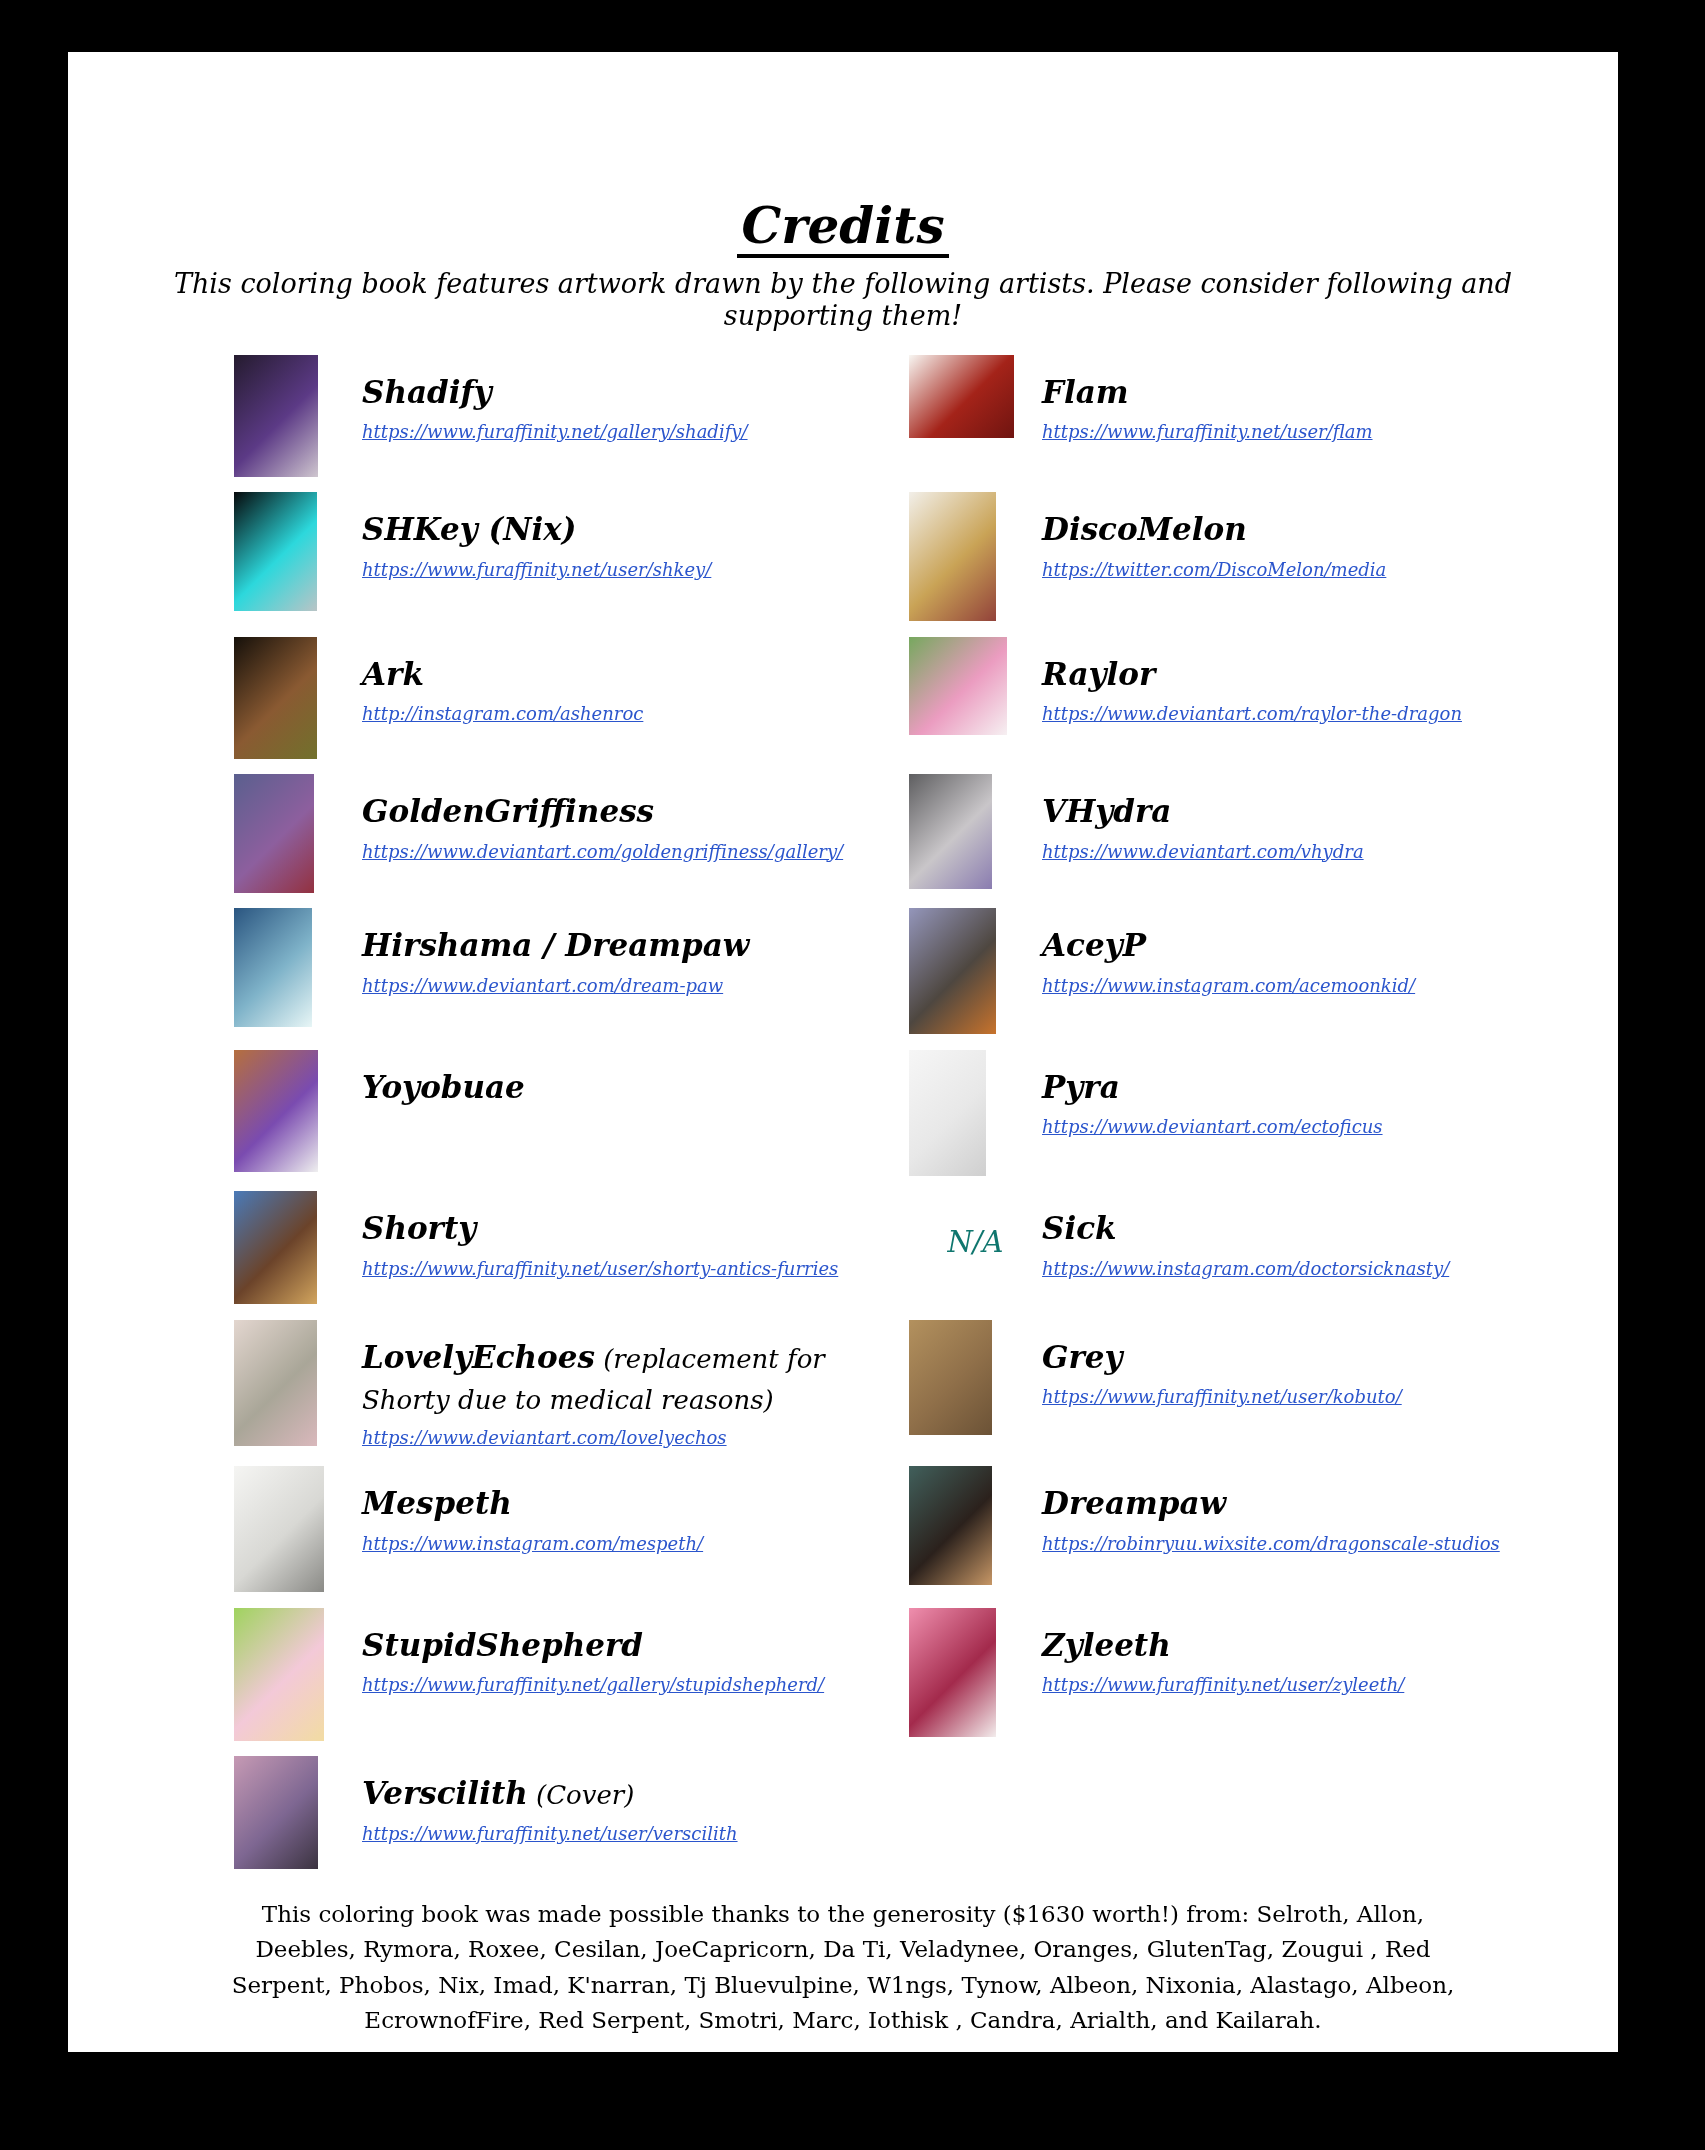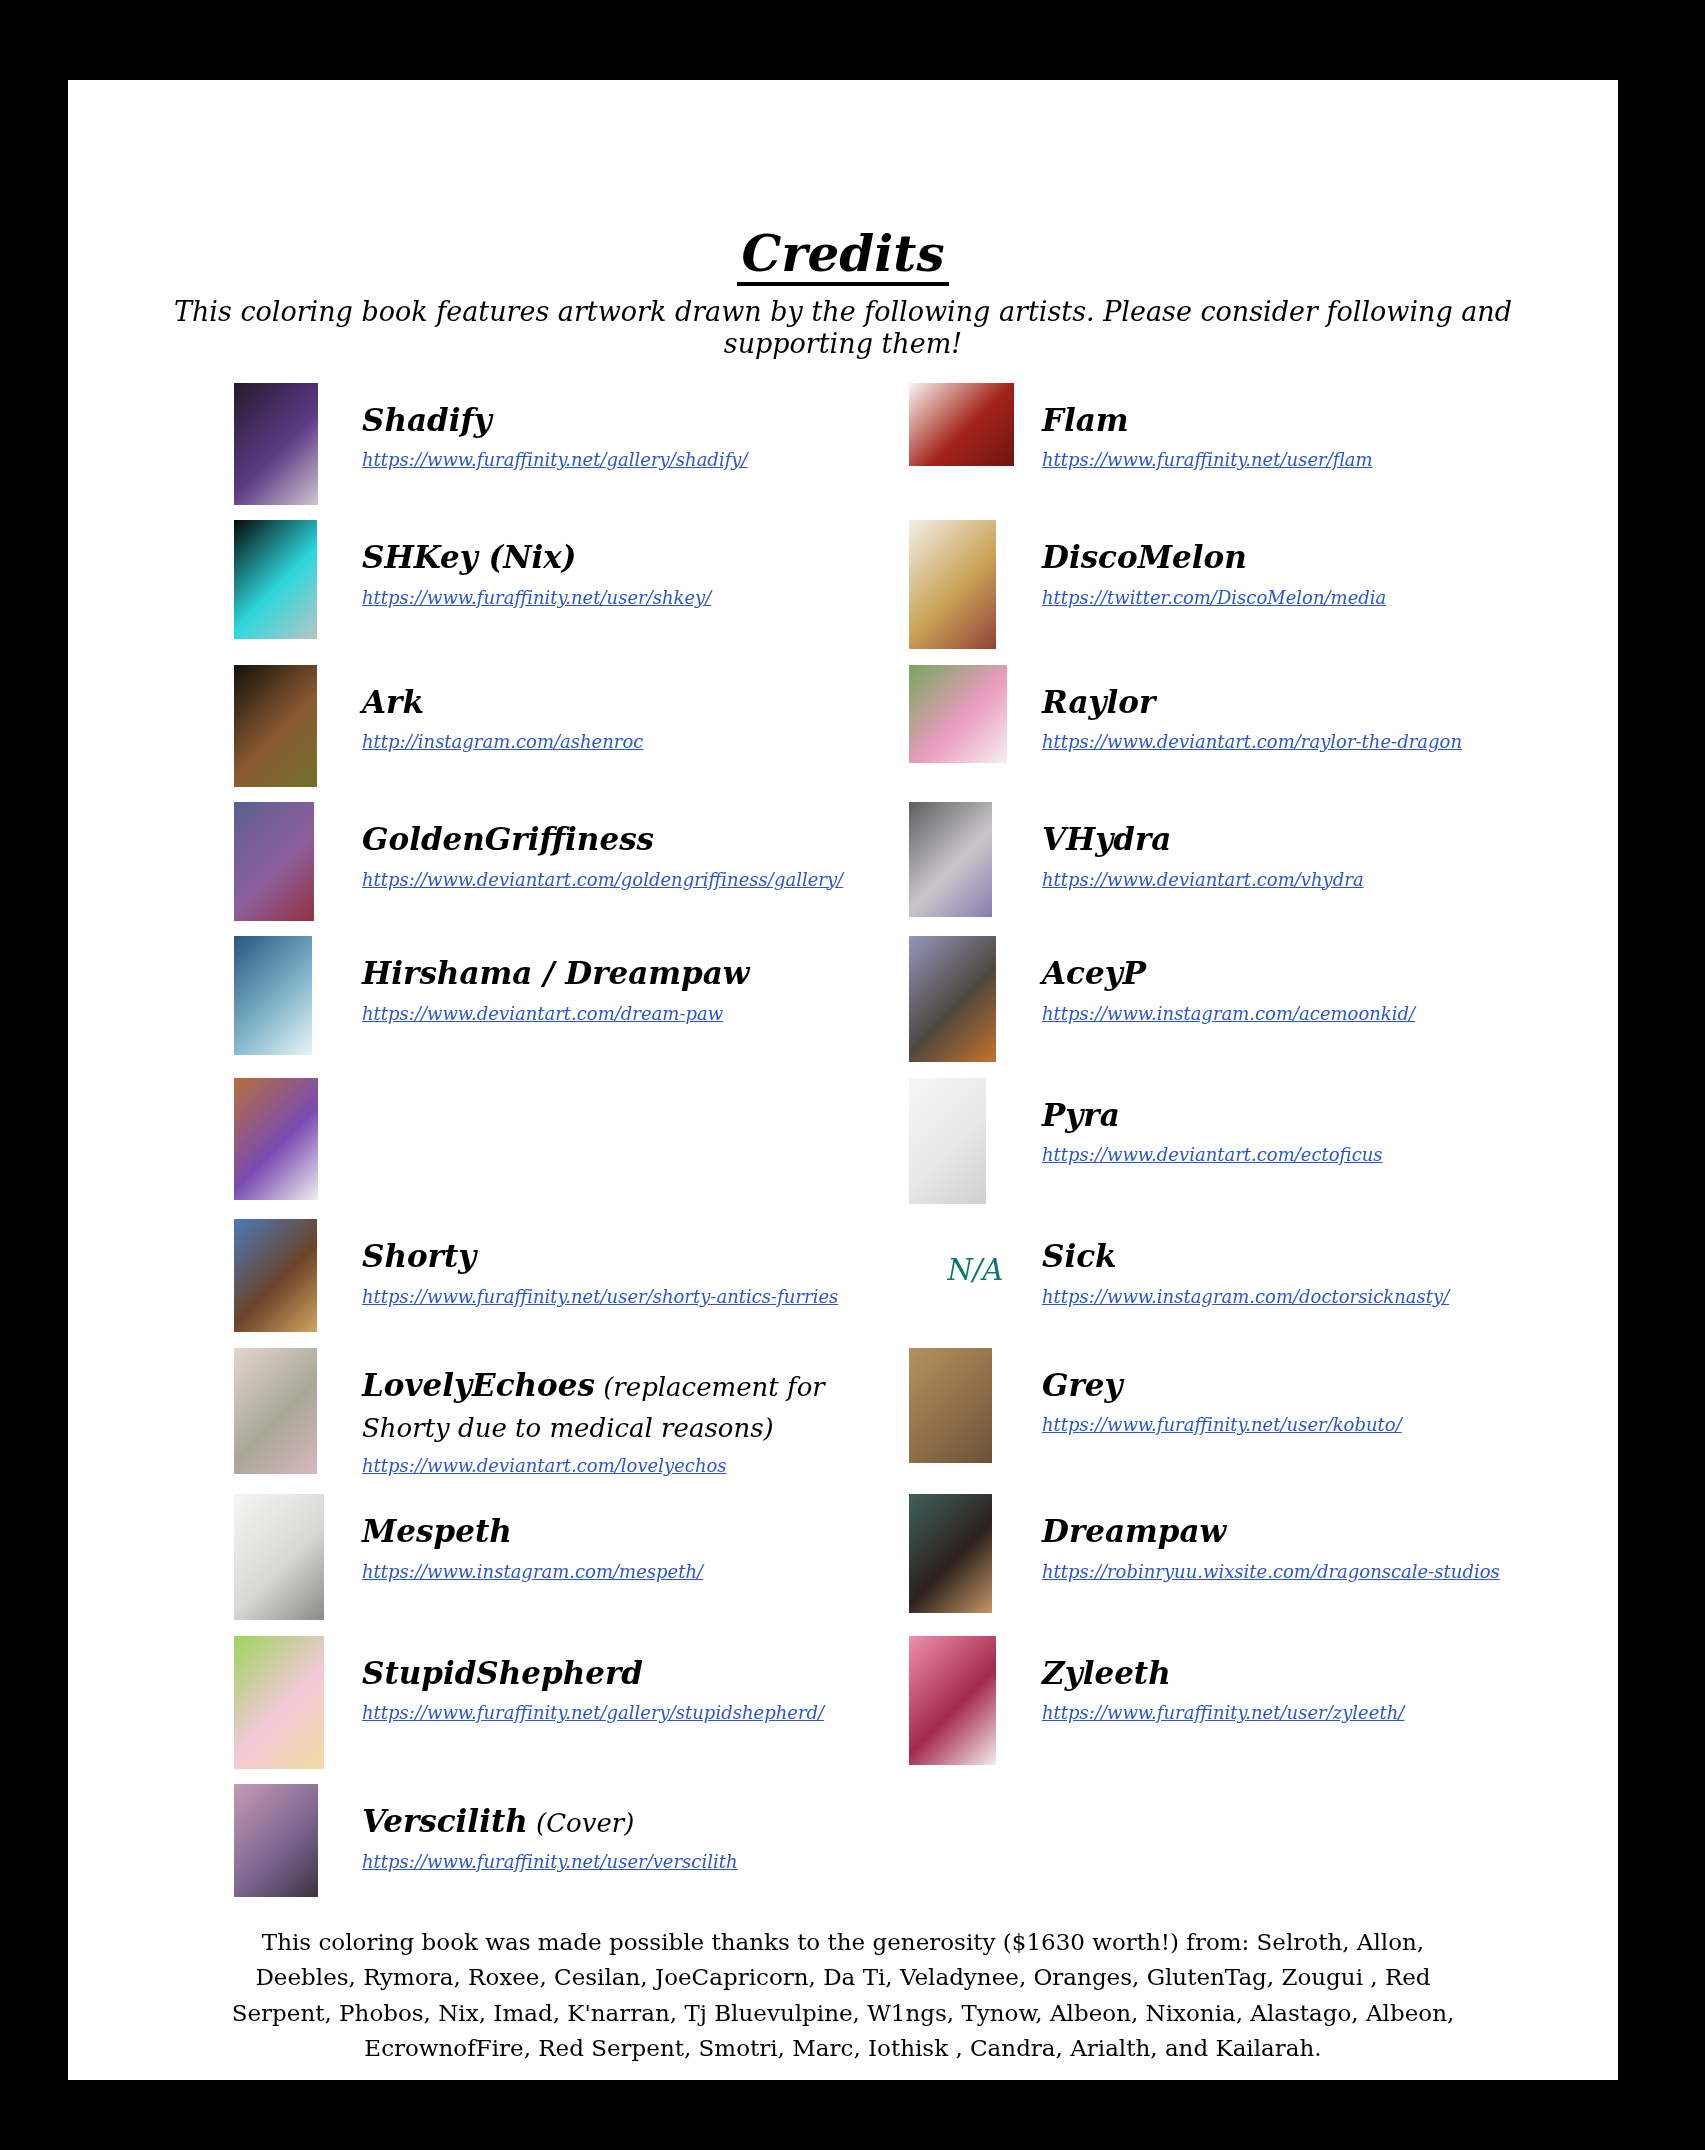--- a/index.html
+++ b/index.html
@@ -1,21 +1,21 @@
 <!DOCTYPE html>
 <html style="font-size:11.2px"><head>
 <meta charset="utf-8">
 <style>
   html,body{margin:0;padding:0;}
   body{
     width:1705px;height:2151px;background:#000000;position:relative;overflow:hidden;
     font-family:"DejaVu Serif", serif;
   }
   .page{
-    position:absolute;left:68px;top:80px;width:1550px;height:2000px;
+    position:absolute;left:68px;top:52px;width:1550px;height:2000px;
     background:#ffffff;box-sizing:border-box;padding-top:148px;
   }
   .title-wrap{text-align:center;}
   .title{
     display:inline-block;font-size:50px;font-weight:bold;font-style:italic;color:#000;
     border-bottom:4.9px solid #000;padding:0 4.2px 1.4px 4.2px;line-height:1.05;
   }
   .subtitle{
     margin:9.8px 28px 0 28px;text-align:center;font-style:italic;font-size:27px;color:#000000;line-height:1.2;
   }
@@ -157,20 +157,21 @@
         <p class="name"><span>AceyP</span><span class="note"></span></p>
         <a class="url" href="#" title="https://www.instagram.com/acemoonkid/">https://www.instagram.com/acemoonkid/</a>
       </div>
     </div>
 
     <div class="entry col-l">
       <div class="av-cell">
           <div class="avatar" style="background: linear-gradient(135deg, rgb(181, 111, 62) 0%, rgb(122, 75, 176) 55%, rgb(239, 239, 239) 100%); width: 84px; height: 122px;"></div>
         </div>
       <div class="info">
+        <p class="name"><span>Yoyobuae</span><span class="note"></span></p>
       </div>
     </div>
     <div class="entry col-r">
       <div class="av-cell">
           <div class="avatar" style="background: linear-gradient(135deg, rgb(246, 246, 246) 0%, rgb(232, 232, 232) 55%, rgb(207, 207, 207) 100%); width: 77px; height: 126px;"></div>
         </div>
       <div class="info">
         <p class="name"><span>Pyra</span><span class="note"></span></p>
         <a class="url" href="#" title="https://www.deviantart.com/ectoficus">https://www.deviantart.com/ectoficus</a>
       </div>

